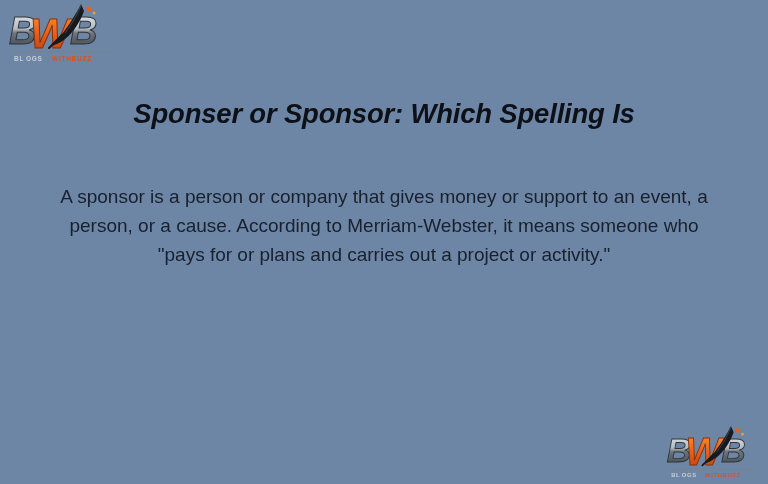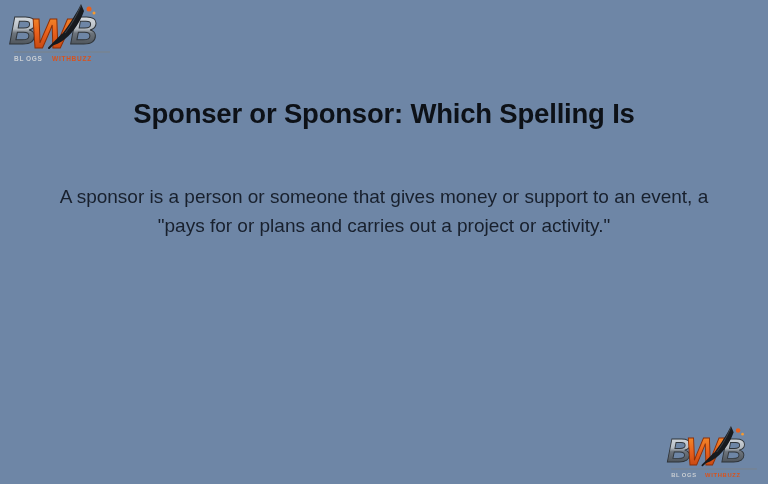--- a/index.html
+++ b/index.html
@@ -130,26 +130,27 @@
 
       <g>
         <rect x="16" y="99" width="192" height="2" fill="#7b8188"></rect>
         <text x="16" y="117" font-family="'Liberation Sans', sans-serif" font-size="13" font-weight="bold" letter-spacing="1.5" fill="#c9ced3">BL</text>
         <text x="40" y="117" font-family="'Liberation Sans', sans-serif" font-size="13" font-weight="bold" letter-spacing="1.5" fill="#c9ced3">OGS</text>
         <text x="92" y="117" font-family="'Liberation Sans', sans-serif" font-size="13" font-weight="bold" letter-spacing="1.5" fill="#d8531d">WITHBUZZ</text>
       </g>
     </svg>
   </div>
 
-  <div id="title" style="color: rgb(13, 17, 23);">
+  <div id="title" style="color: rgb(13, 17, 23); font-style: italic;">
     <span class="line">Sponser or Sponsor: Which Spelling Is</span>
   </div>
 
   <div id="body-text" style="color: rgb(24, 32, 45);">
-    <span class="line">A sponsor is a person or someone that gives money or support to an event, a</span>
+    <span class="line">A sponsor is a person or company that gives money or support to an event, a</span>
+    <span class="line">person, or a cause. According to Merriam-Webster, it means someone who</span>
     <span class="line">"pays for or plans and carries out a project or activity."</span>
   </div>
 
   <div class="logo bottom-right">
     <svg viewBox="0 0 224 124" xmlns="http://www.w3.org/2000/svg" aria-hidden="true">
       <g>
         <text x="6" y="84" font-family="'Liberation Sans', sans-serif" font-size="76" font-weight="bold" font-style="italic" fill="url(#gMetal)" stroke="#2f3439" stroke-width="2">B</text>
       </g>
       <g>
         <text x="48" y="92" font-family="'Liberation Sans', sans-serif" font-size="86" font-weight="bold" font-style="italic" fill="url(#gOrange)" stroke="#8c2f06" stroke-width="2">W</text>

